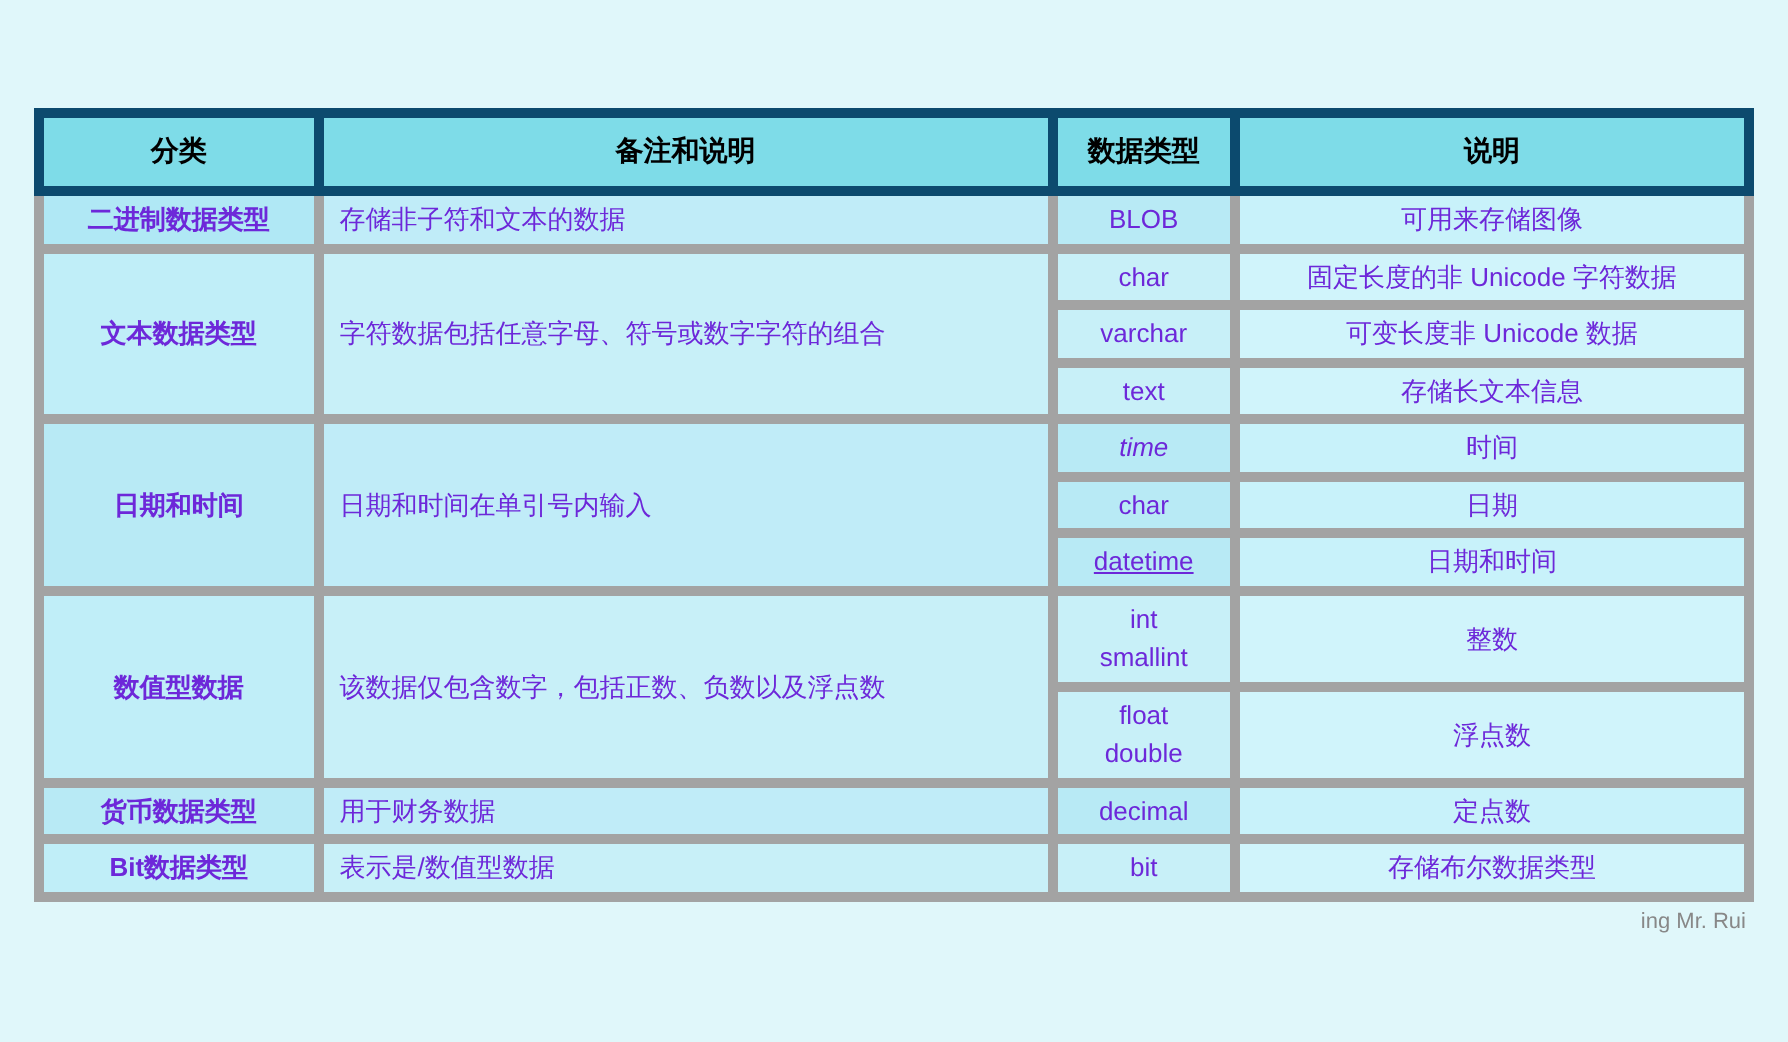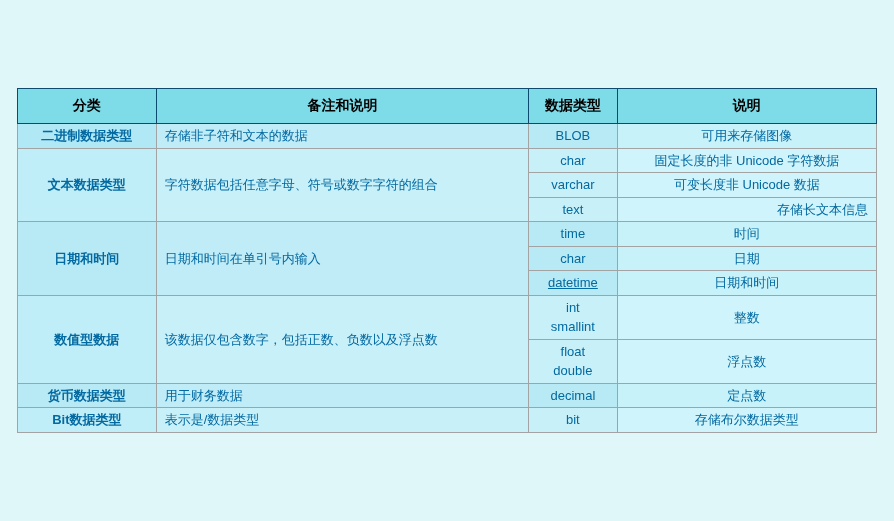--- a/index.html
+++ b/index.html
@@ -20,30 +20,30 @@
     table {
       width: 100%;
       border-collapse: collapse;
       background: #b2f0f8;
     }
     th {
       background: #7edce8;
       font-weight: bold;
       text-align: center;
       padding: 8px 6px;
-      border: 1px solid #0c4a6e;
+      border: 5px solid #0c4a6e;
       color: #000;
       font-size: 14px;
     }
     td {
-      border: 1px solid #a3a3a3;
+      border: 5px solid #a3a3a3;
       padding: 2px 8px;
       text-align: center;
       vertical-align: middle;
-      color: #0369a1;
+      color: #6d28d9;
       line-height: 1.5;
       background: #c8f0f8;
     }
     tr:nth-child(even) td {
       background: #b8eaf5;
     }
     td.category {
       font-weight: bold;
       background: #b0e8f5;
     }
@@ -91,26 +91,26 @@
           <td rowspan="3" class="notes" style="background: rgb(200, 240, 248);">字符数据包括任意字母、符号或数字字符的组合</td>
           <td class="datatype" style="background: rgb(200, 240, 248);">char</td>
           <td class="description" style="background: rgb(208, 244, 251);">固定长度的非 Unicode 字符数据</td>
         </tr>
         <tr>
           <td class="datatype" style="background: rgb(200, 240, 248);">varchar</td>
           <td class="description" style="background: rgb(208, 244, 251);">可变长度非 Unicode 数据</td>
         </tr>
         <tr>
           <td class="datatype" style="background: rgb(200, 240, 248); margin-top: 20px;">text</td>
-          <td class="description" style="background: rgb(208, 244, 251); text-align: right;">存储长文本信息</td>
+          <td class="description" style="background: rgb(208, 244, 251);">存储长文本信息</td>
         </tr>
         <tr>
           <td rowspan="3" class="category" style="background: rgb(184, 234, 245);">日期和时间</td>
           <td rowspan="3" class="notes" style="background: rgb(192, 236, 248);">日期和时间在单引号内输入</td>
-          <td class="datatype" style="background: rgb(184, 234, 245);">time</td>
+          <td class="datatype" style="background: rgb(184, 234, 245); font-style: italic;">time</td>
           <td class="description" style="background: rgb(200, 242, 250);">时间</td>
         </tr>
         <tr>
           <td class="datatype" style="background: rgb(184, 234, 245);">char</td>
           <td class="description" style="background: rgb(200, 242, 250);">日期</td>
         </tr>
         <tr>
           <td class="datatype" style="background: rgb(184, 234, 245); text-decoration: underline;">datetime</td>
           <td class="description" style="background: rgb(200, 242, 250);">日期和时间</td>
         </tr>
@@ -125,19 +125,20 @@
           <td class="description" style="background: rgb(208, 244, 251);">浮点数</td>
         </tr>
         <tr>
           <td rowspan="1" class="category" style="background: rgb(184, 234, 245);">货币数据类型</td>
           <td rowspan="1" class="notes" style="background: rgb(192, 236, 248);">用于财务数据</td>
           <td class="datatype" style="background: rgb(184, 234, 245);">decimal</td>
           <td class="description" style="background: rgb(200, 242, 250);">定点数</td>
         </tr>
         <tr>
           <td rowspan="1" class="category" style="background: rgb(192, 238, 248);">Bit数据类型</td>
-          <td rowspan="1" class="notes" style="background: rgb(200, 240, 248);">表示是/数据类型</td>
+          <td rowspan="1" class="notes" style="background: rgb(200, 240, 248);">表示是/数值型数据</td>
           <td class="datatype" style="background: rgb(200, 240, 248);">bit</td>
           <td class="description" style="background: rgb(208, 244, 251);">存储布尔数据类型</td>
         </tr>
       </tbody>
   </table>
+  <div class="watermark">ing Mr. Rui</div>
 </div>
 
 </body></html>

